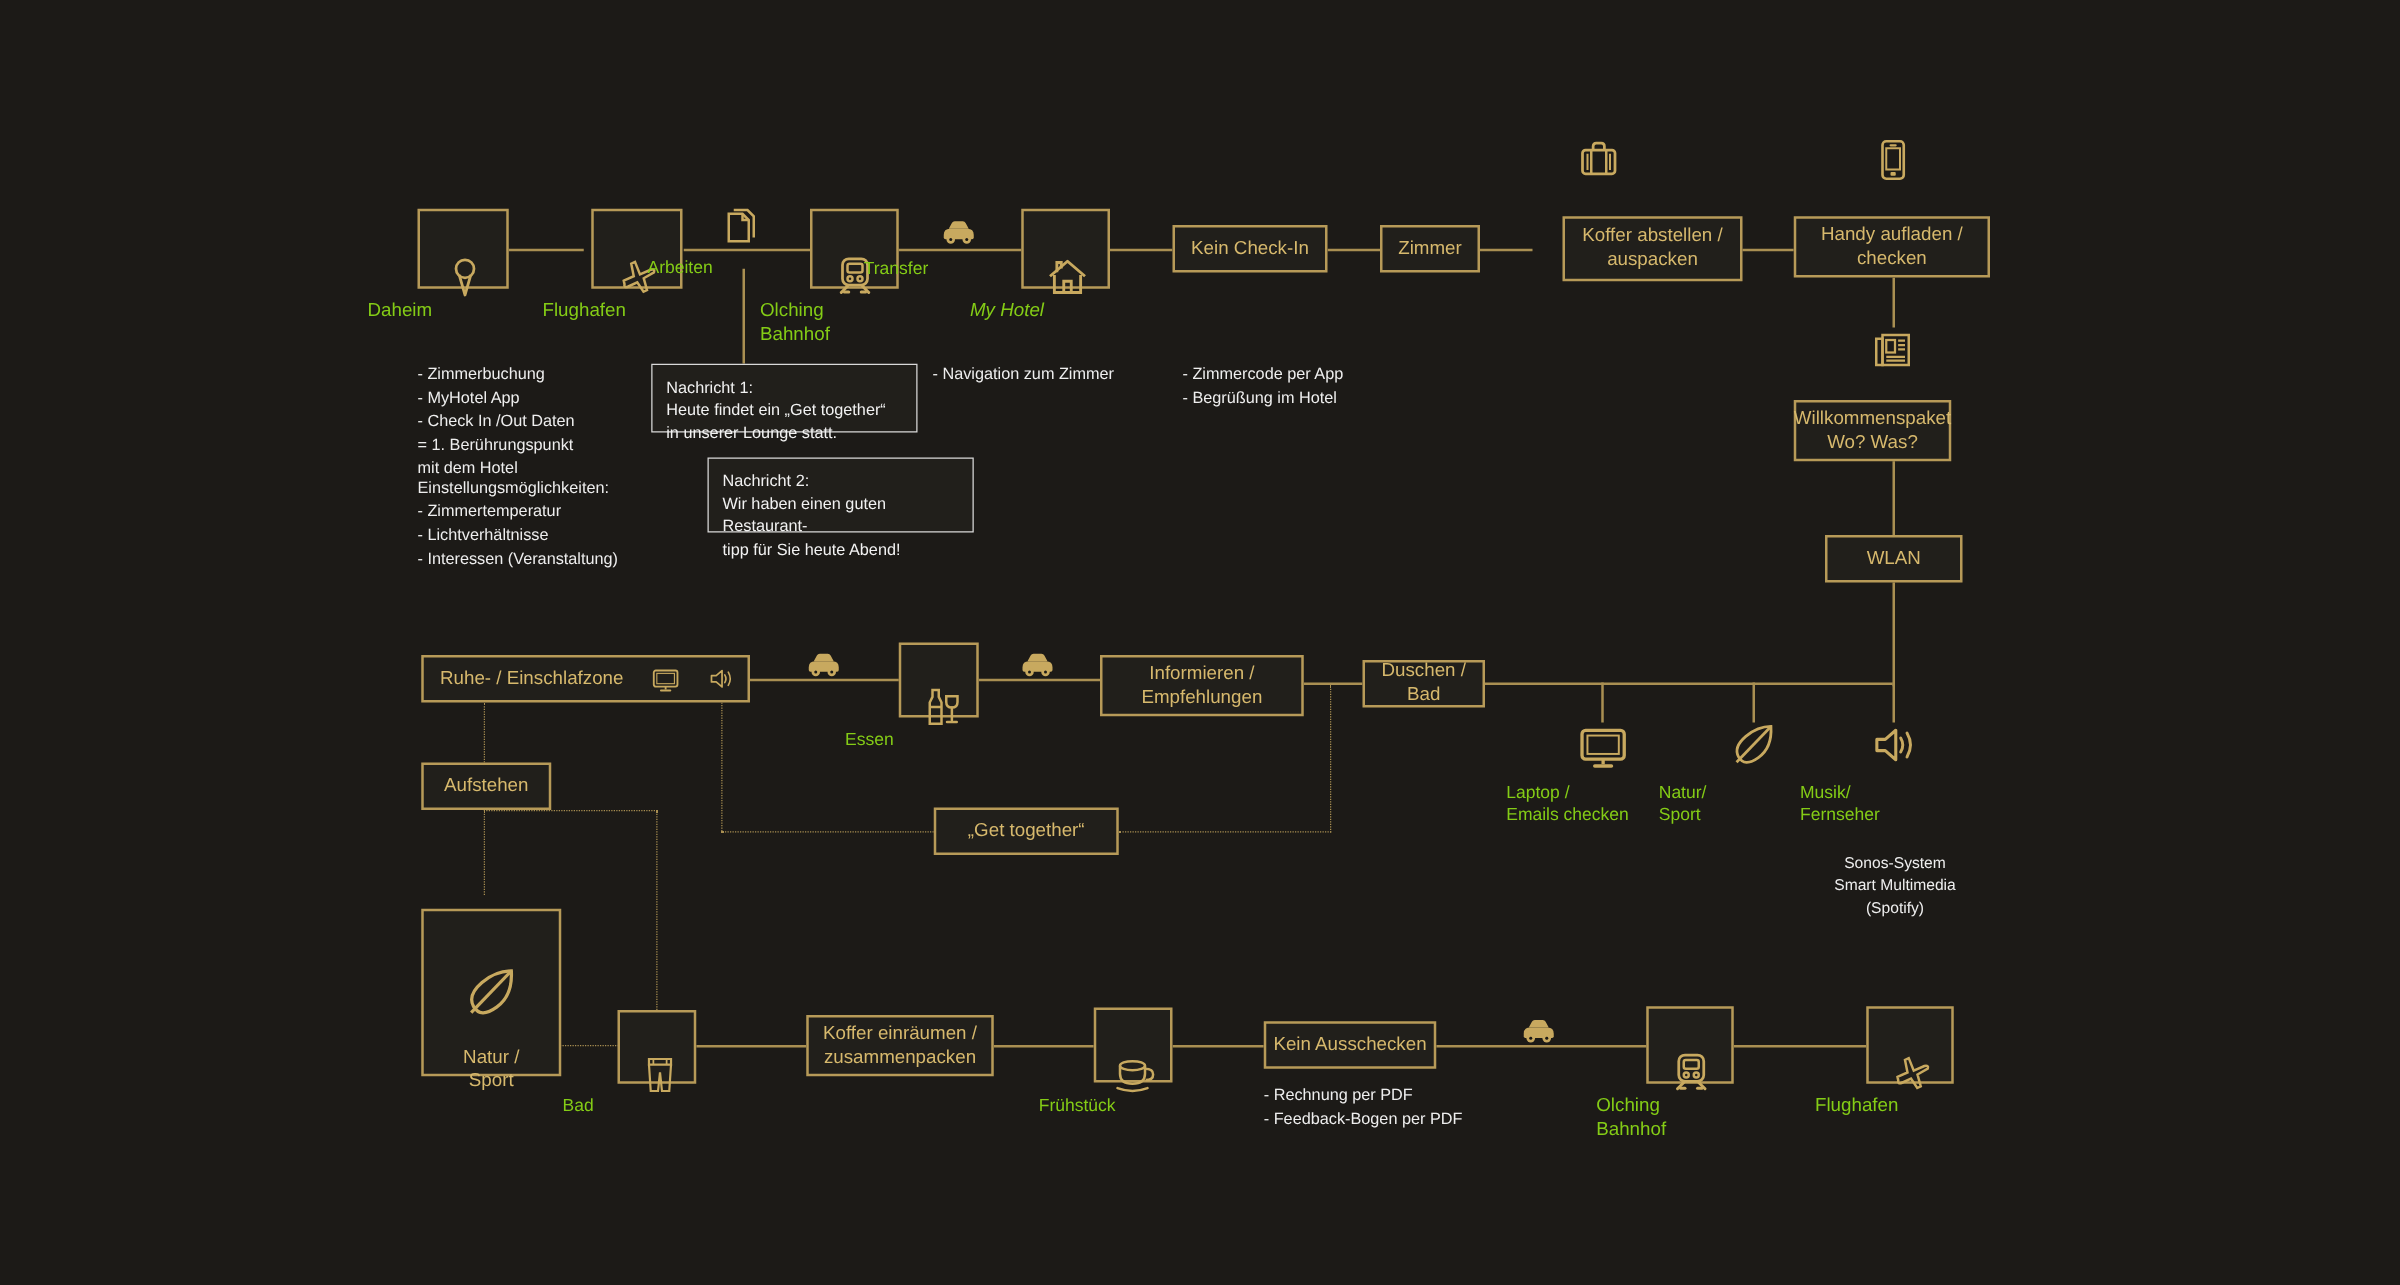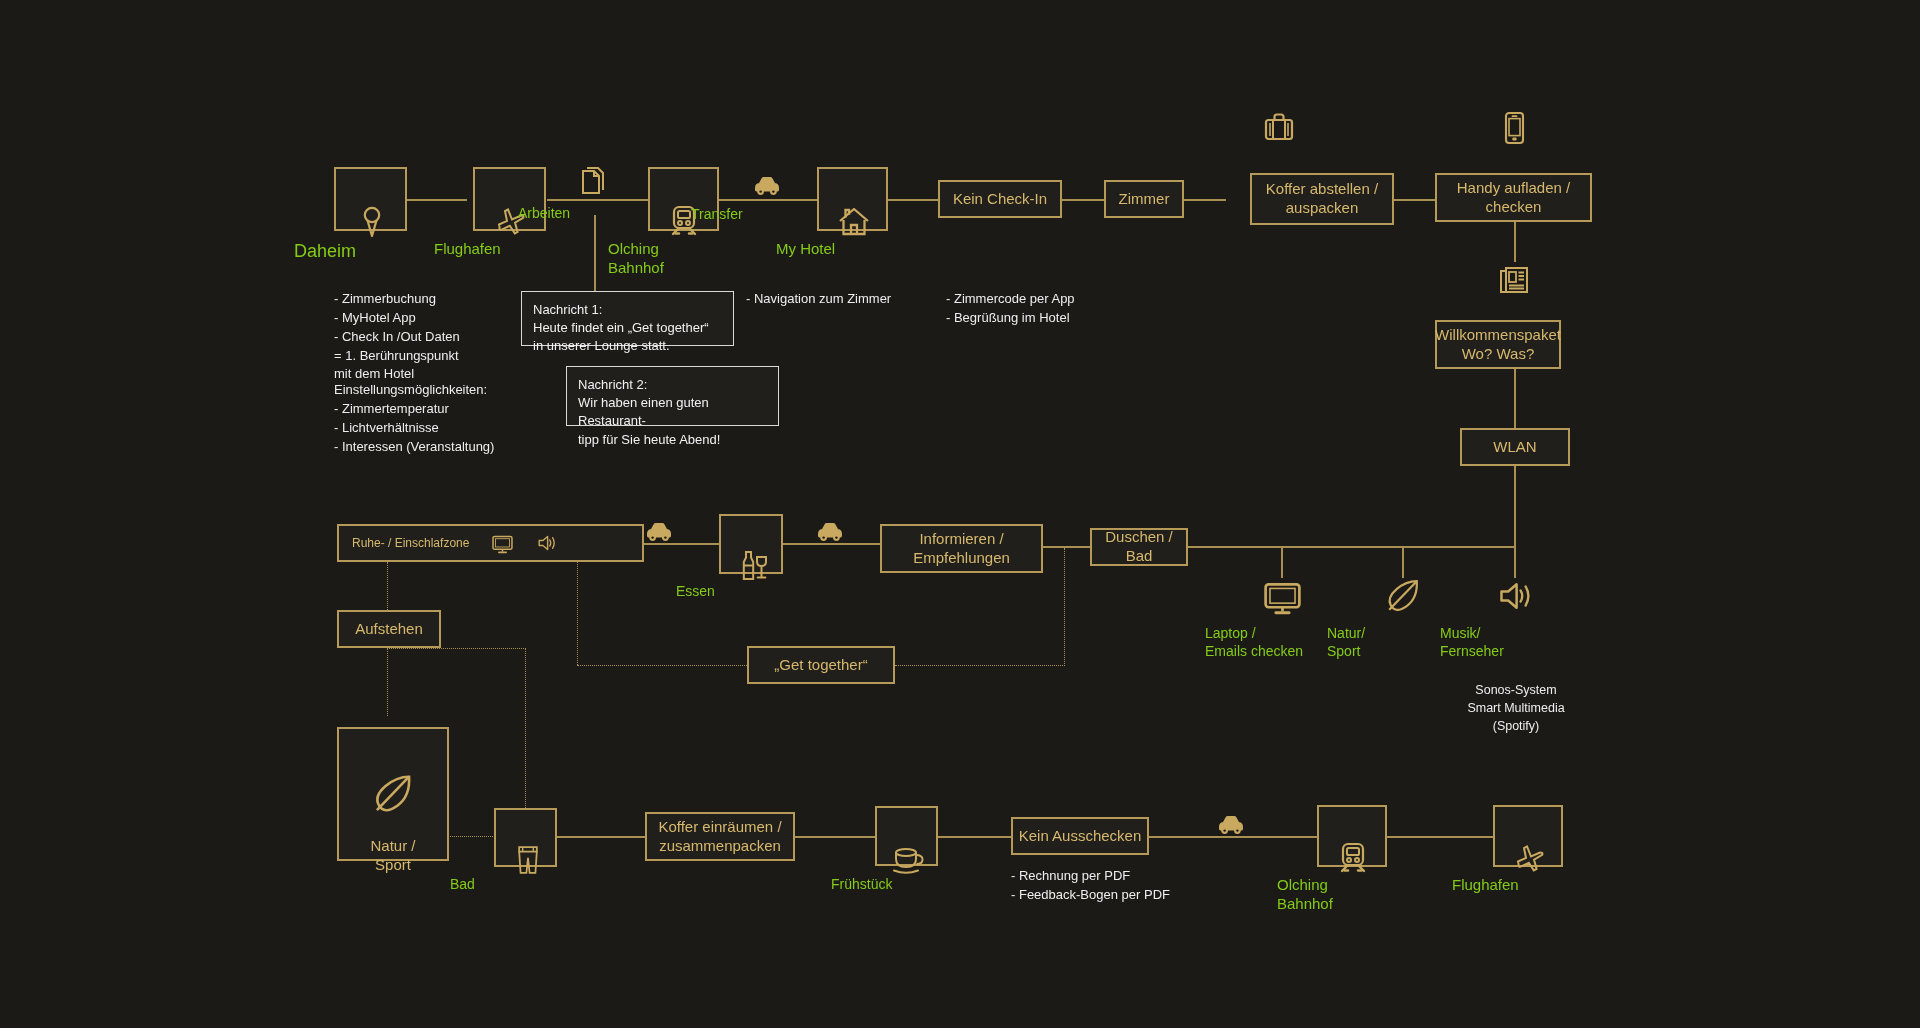--- a/index.html
+++ b/index.html
@@ -159,21 +159,21 @@
   <div class="ln v" style="left:1514px;top:358px;height:76px;"></div>
   <div class="ln v" style="left:1514px;top:462px;height:87px;"></div>
 
   <div class="node sq" style="left:334px;top:167px;width:73px;height:64px;">
     <span class="ico" style="left:20px;top:13px;">
       <svg width="33" height="38" viewBox="0 0 33 38">
           <use href="#g-pin"></use>
         </svg>
     </span>
   </div>
-  <div class="lbl" style="left:294px;top:240px;width:153px;font-size:18px;">Daheim</div>
+  <div class="lbl" style="left:294px;top:240px;width:153px;font-size:15px;">Daheim</div>
 
   <div class="node sq" style="left:473px;top:167px;width:73px;height:64px;">
     <span class="ico" style="left:18px;top:13px;">
       <svg width="36" height="38" viewBox="0 0 34 38">
           <use href="#g-plane"></use>
         </svg>
     </span>
   </div>
   <div class="lbl" style="left:434px;top:240px;width:153px;font-size:15px;">Flughafen</div>
 
@@ -201,21 +201,21 @@
   </span>
   <div class="lbl" style="left:691px;top:206px;width:153px;font-size:14px;">Transfer</div>
 
   <div class="node sq" style="left:817px;top:167px;width:71px;height:64px;">
     <span class="ico" style="left:18px;top:14px;">
       <svg width="34" height="36" viewBox="0 0 34 34">
           <use href="#g-house"></use>
         </svg>
     </span>
   </div>
-  <div class="lbl" style="left:776px;top:240px;width:153px;font-size:15px;">My Hotel</div>
+  <div class="lbl" style="left:776px;top:240px;width:153px;font-size:15px;font-style:italic;">My Hotel</div>
 
   <div class="node" style="left:938px;top:180px;width:124px;height:38px;font-size:15px;">Kein Check-In</div>
   <div class="node" style="left:1104px;top:180px;width:80px;height:38px;font-size:15px;">Zimmer</div>
 
   <span class="ico" style="left:1261px;top:110px;">
     <svg width="36" height="34" viewBox="0 0 36 34">
         <use href="#g-suitcase"></use>
       </svg>
   </span>
   <div class="node" style="left:1226px;top:173px;width:144px;height:52px;font-size:15px;margin-left:24px;">Koffer abstellen /
@@ -269,21 +269,21 @@
 
   <div class="dot-v" style="left:387px;top:562px;height:50px;"></div>
   <div class="dot-v" style="left:387px;top:648px;height:68px;"></div>
   <div class="dot-v" style="left:577px;top:562px;height:103px;"></div>
   <div class="dot-h" style="left:577px;top:665px;width:170px;"></div>
   <div class="dot-h" style="left:895px;top:665px;width:170px;"></div>
   <div class="dot-v" style="left:1064px;top:548px;height:118px;"></div>
   <div class="dot-v" style="left:525px;top:648px;height:188px;"></div>
   <div class="dot-h" style="left:387px;top:648px;width:139px;"></div>
 
-  <div class="node" style="left:337px;top:524px;width:307px;height:38px;justify-content:flex-start;padding-left:13px;gap:22px;font-size:12px;">
+  <div class="node" style="left:337px;top:524px;width:263px;height:38px;justify-content:flex-start;padding-left:13px;gap:22px;font-size:15px;">
     <span>Ruhe- / Einschlafzone</span>
     <span class="inline-ico">
       <svg width="23" height="21" viewBox="0 0 34 31">
           <use href="#g-monitor"></use>
         </svg>
     </span>
     <span class="inline-ico">
       <svg width="22" height="20" viewBox="0 0 33 32">
           <use href="#g-speaker"></use>
         </svg>

